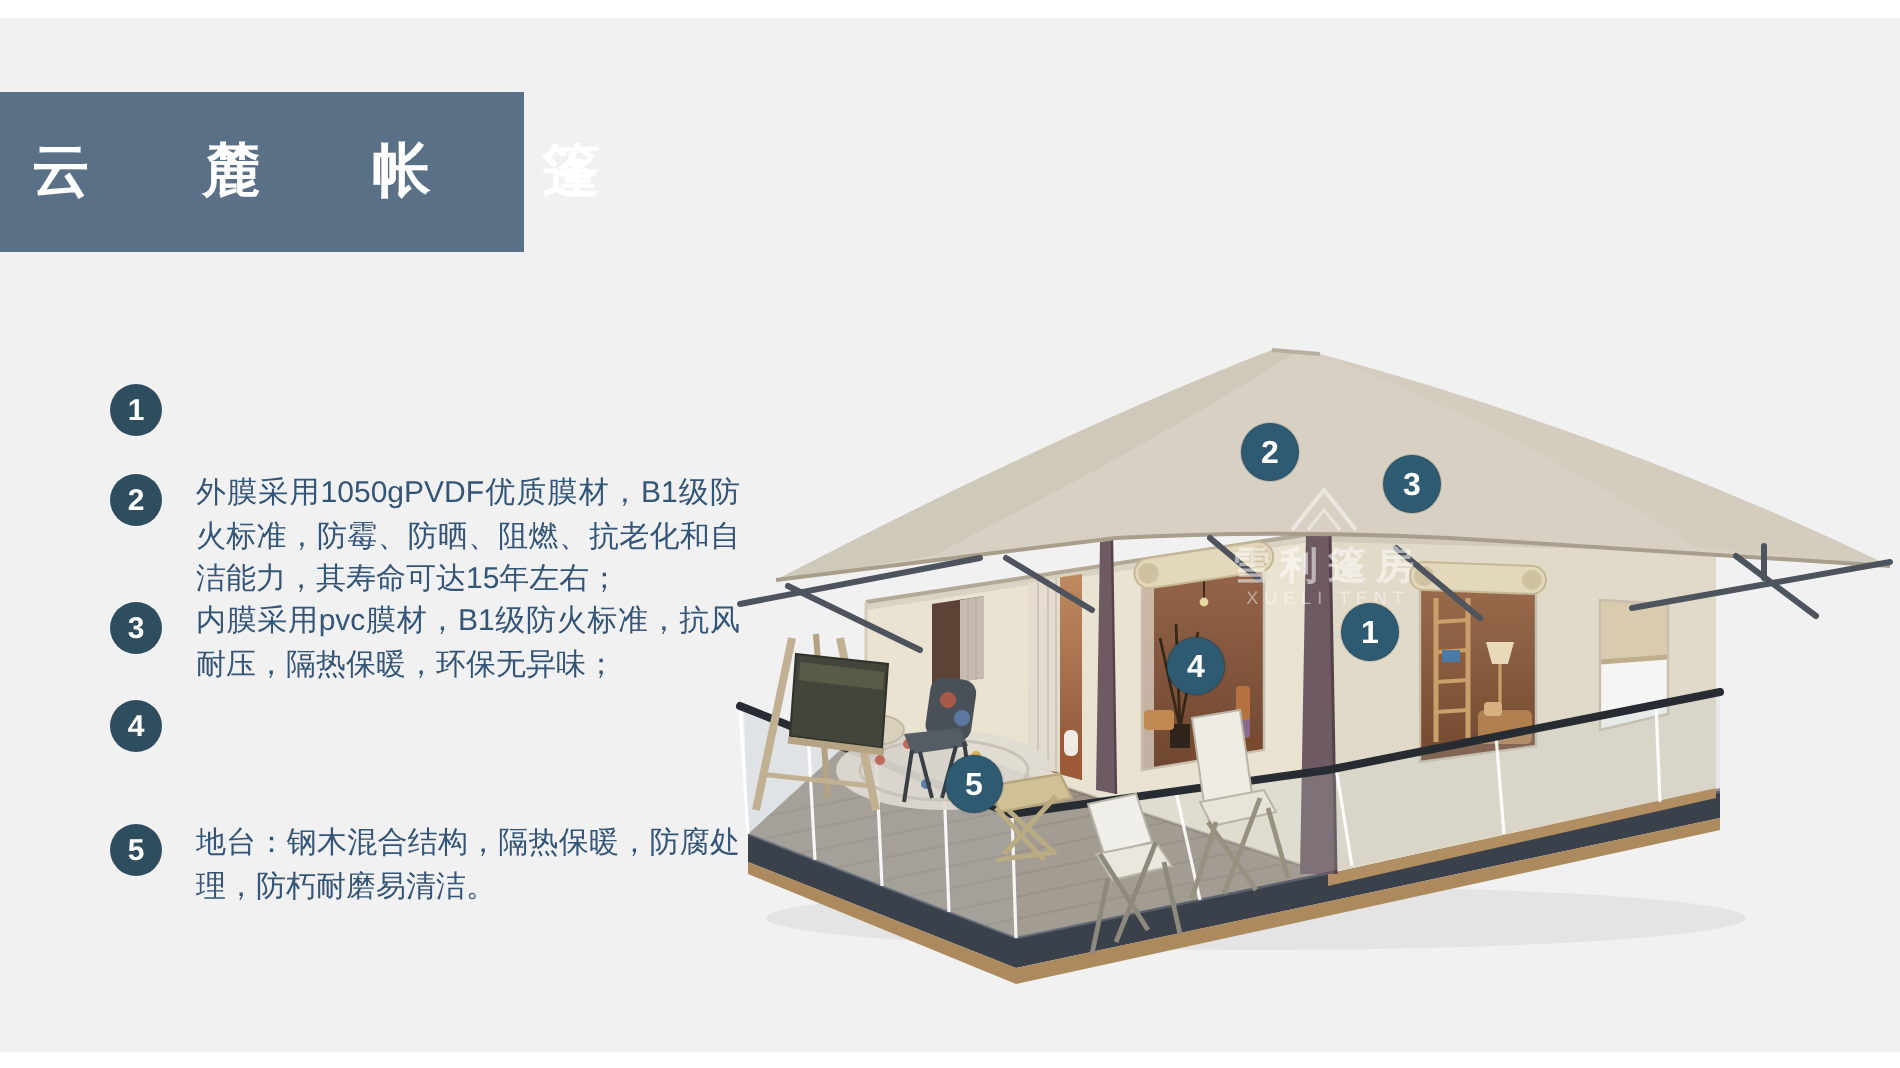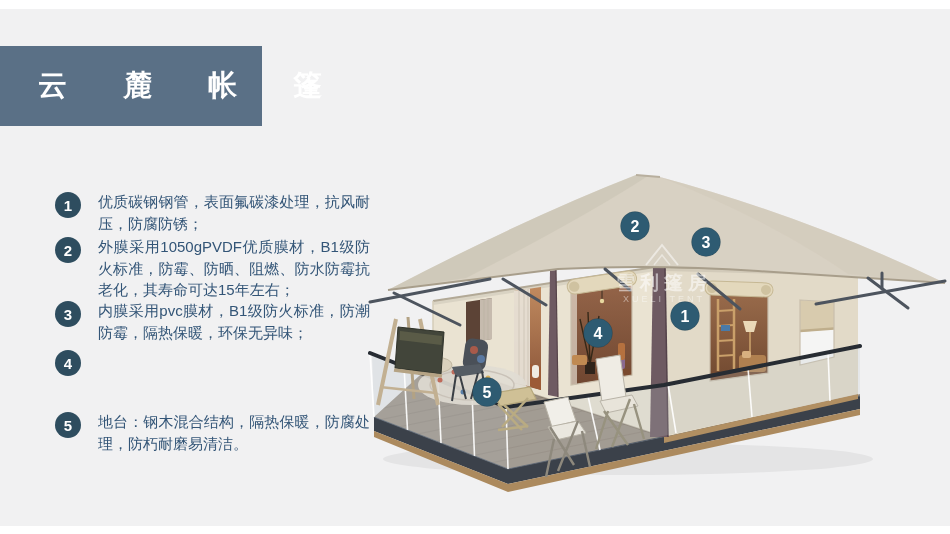--- a/index.html
+++ b/index.html
@@ -12,21 +12,21 @@
     position:absolute;left:0;top:9px;width:950px;height:517px;
     background:#f1f1f2;
   }
   
   .title-banner{
     position:absolute;left:0;top:37px;width:262px;height:80px;
     background:#5a7086;display:flex;align-items:center;
   }
   .title-banner .title-text{
     color:#ffffff;font-size:29px;font-weight:bold;
-    letter-spacing:24px;padding-left:38px;white-space:nowrap;
+    letter-spacing:24px;padding-left:16px;white-space:nowrap;
   }
   
   .features{position:absolute;left:55px;top:0;width:320px;height:517px;}
   .feature-item{position:absolute;left:0;display:flex;align-items:flex-start;}
   .feature-item .badge{
     flex:0 0 auto;width:26px;height:26px;border-radius:50%;
     background:#2e4d5f;color:#ffffff;font-size:15px;font-weight:bold;
     display:flex;align-items:center;justify-content:center;margin-top:1px;
   }
   .feature-item .ftext{
@@ -47,29 +47,28 @@
 
 <div class="canvas">
 
   <div class="title-banner">
     <div class="title-text">云 麓 帐 篷</div>
   </div>
 
   <div class="features">
     <div class="feature-item fi-1">
       <div class="badge">1</div>
-      <div class="ftext">优质碳钢钢管，表面氟碳漆处理，抗风耐压，防腐防锈；</div>
     </div>
     <div class="feature-item fi-2">
       <div class="badge">2</div>
-      <div class="ftext">外膜采用1050gPVDF优质膜材，B1级防火标准，防霉、防晒、阻燃、防水防霉抗老化，其寿命可达15年左右；</div>
+      <div class="ftext">外膜采用1050gPVDF优质膜材，B1级防火标准，防霉、防晒、阻燃、抗老化和自洁能力，其寿命可达15年左右；</div>
     </div>
     <div class="feature-item fi-3">
       <div class="badge">3</div>
-      <div class="ftext">内膜采用pvc膜材，B1级防火标准，防潮防霉，隔热保暖，环保无异味；</div>
+      <div class="ftext">内膜采用pvc膜材，B1级防火标准，抗风耐压，隔热保暖，环保无异味；</div>
     </div>
     <div class="feature-item fi-4">
       <div class="badge">4</div>
     </div>
     <div class="feature-item fi-5">
       <div class="badge">5</div>
       <div class="ftext">地台：钢木混合结构，隔热保暖，防腐处理，防朽耐磨易清洁。</div>
     </div>
   </div>
 

